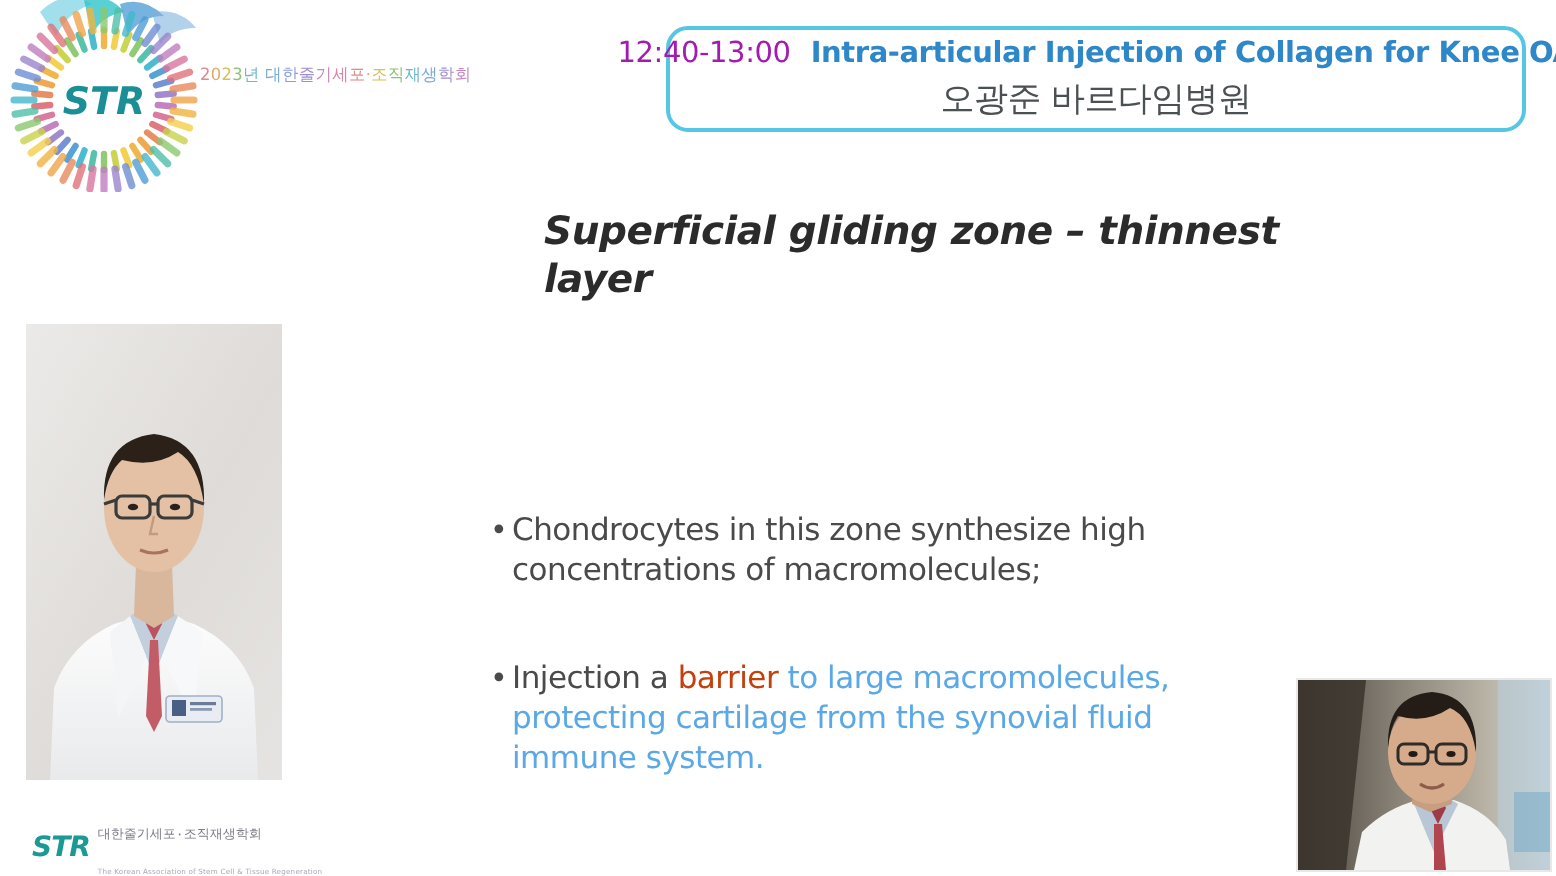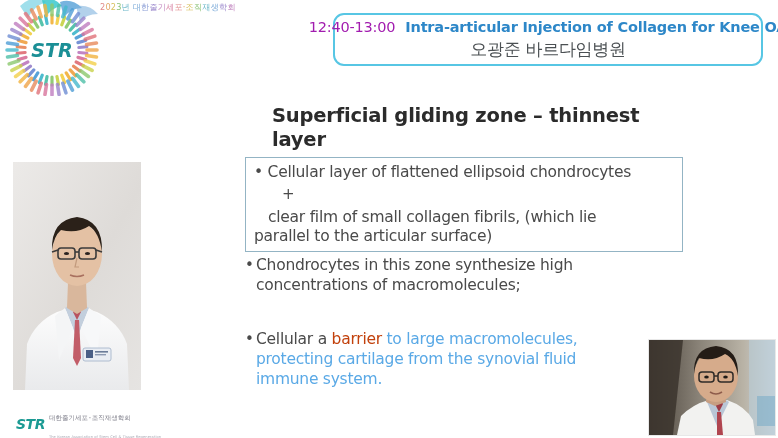--- a/index.html
+++ b/index.html
@@ -27,21 +27,21 @@
   #conf-logo {
     position: absolute;
     left: 2px; top: 0px;
     width: 100px; height: 96px;
   }
   #conf-logo svg { display: block; }
 
   
   #conf-title {
     position: absolute;
-    left: 92px; top: 2px;
+    left: 92px; top: 32px;
     width: 180px; height: 50px;
   }
   .conf-sub {
     font-size: 8.5px;
     letter-spacing: .2px;
     white-space: nowrap;
     font-family: "DejaVu Sans", sans-serif;
     transform: scaleX(.96);
     transform-origin: left center;
     margin-left: 8px;
@@ -98,20 +98,21 @@
     font-family: "DejaVu Sans", sans-serif;
   }
 
   
   #slide-title {
     position: absolute;
     left: 272px; top: 104px;
     width: 400px;
     font-size: 19.5px;
     font-weight: bold;
+    font-style: italic;
     color: #2b2b2b;
     line-height: 1.22;
     letter-spacing: -0.2px;
     font-family: "DejaVu Sans", sans-serif;
   }
 
   
   #boxed-bullet {
     position: absolute;
     left: 245px; top: 157px;
@@ -326,41 +327,35 @@
   <div id="session-banner">
     <div id="banner-line1">
       <span id="banner-time">12:40-13:00</span>
       <span id="banner-title">Intra-articular Injection of Collagen for Knee OA</span>
     </div>
     <div id="banner-speaker">오광준 바르다임병원</div>
   </div>
 
   <div id="slide-title">Superficial gliding zone – thinnest layer</div>
 
-  <div id="boxed-bullet">
-    <div class="blk-line">• Cellular layer of flattened ellipsoid chondrocytes</div>
-    <div class="plus-line">+</div>
-    <div class="blk-line indent1">clear film of small collagen fibrils, (which lie</div>
-    <div class="blk-line">parallel to the articular surface)</div>
-  </div>
 
   <div id="bullet-2">
     <div class="bl-row">
       <span class="bl-dot">•</span>
       <span class="bl-text">Chondrocytes in this zone synthesize high</span>
     </div>
     <div class="bl-row">
       <span class="cont">concentrations of macromolecules;</span>
     </div>
   </div>
 
   <div id="bullet-3">
     <div class="bl-row">
       <span class="bl-dot t-dark">•</span>
-      <span class="bl-text"><span class="t-dark">Cellular a </span><span class="t-red">barrier</span><span class="t-blue"> to large macromolecules,</span></span>
+      <span class="bl-text"><span class="t-dark">Injection a </span><span class="t-red">barrier</span><span class="t-blue"> to large macromolecules,</span></span>
     </div>
     <div class="bl-row">
       <span class="cont t-blue">protecting cartilage from the synovial fluid</span>
     </div>
     <div class="bl-row">
       <span class="cont t-blue">immune system.</span>
     </div>
   </div>
 
   <div id="portrait">

